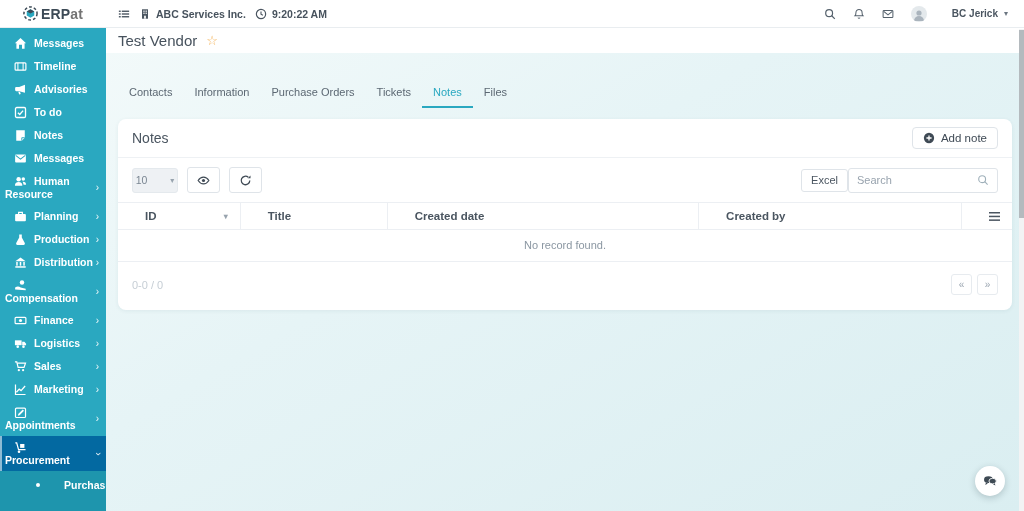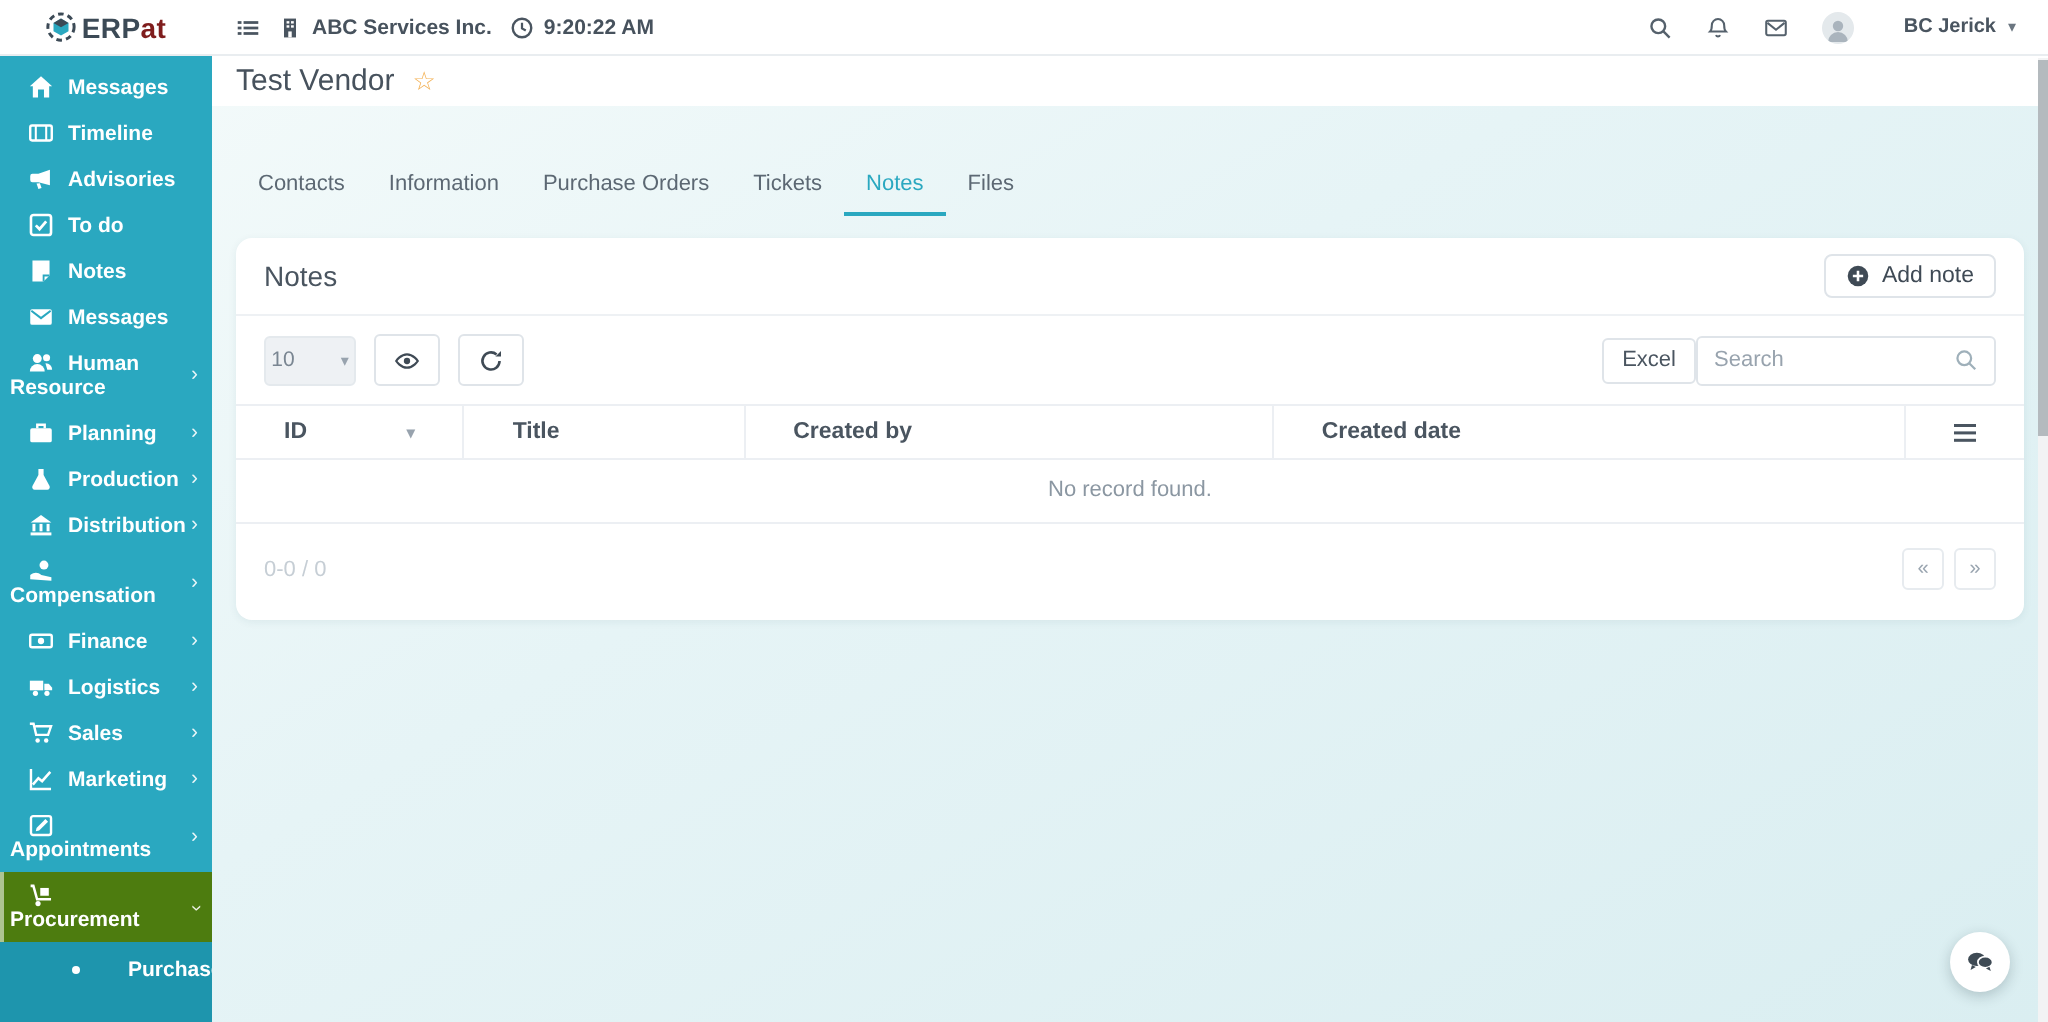--- a/index.html
+++ b/index.html
@@ -4,42 +4,42 @@
 <style>
   * { box-sizing: border-box; margin: 0; padding: 0; }
   html,body { width:1024px; height:511px; overflow:hidden; }
   body { font-family:"Liberation Sans", sans-serif; background:#fff; position:relative; }
 
   
   .topbar { height:28px; background:#fff; border-bottom:1px solid #e9edf0; display:flex; align-items:center; position:relative; z-index:5; }
   .logo-area { flex:0 0 106px; width:106px; height:100%; display:flex; align-items:center; justify-content:center; gap:3px; }
   .logo-mark { width:15px; height:15px; }
   .logo-text { font-size:14px; font-weight:bold; color:#3c4a56; letter-spacing:.2px; }
-  .logo-text .accent { color:#7f1d1d; }
+  .logo-text .accent { color:#737373; }
   .topbar-left { display:flex; align-items:center; gap:9px; padding-left:12px; }
   .tb-item { display:flex; align-items:center; gap:5px; font-size:10.5px; font-weight:bold; color:#47525d; }
   .tb-icon { width:12px; height:12px; color:#4a5560; display:block; }
   .topbar-right { margin-left:auto; display:flex; align-items:center; gap:17px; padding-right:16px; }
   .tb-right-icon { width:12px; height:12px; color:#55616c; display:block; cursor:pointer; }
   .user-chip { display:flex; align-items:center; gap:6px; cursor:pointer; }
   .avatar { width:16px; height:16px; border-radius:50%; background:#e4e9ec; overflow:hidden; display:flex; align-items:flex-end; justify-content:center; }
   .user-name { font-size:10px; color:#4a5560; font-weight:bold;padding-left:19px; }
   .user-caret { font-size:8px; color:#6b7681; }
 
   
   .shell { display:flex; height:483px; }
 
   
   .sidebar { flex:0 0 106px; width:106px; background:#2aa8c0; color:#fff; padding-top:4px; display:flex; flex-direction:column; font-size:10.5px; }
   .nav-item { display:block; position:relative; padding:5px 8px 5px 5px; line-height:12px; font-weight:bold; color:#fff; cursor:pointer; }
   .nav-icon { display:inline-block; width:13px; height:13px; margin:0 7px 0 9px; vertical-align:-3px; }
   .nav-icon svg { width:13px; height:13px; display:block; }
   .nav-chev { position:absolute; right:7px; top:50%; margin-top:-6px; font-size:10px; line-height:12px; opacity:.9; font-weight:normal; }
   .nav-chev.down { transform:rotate(90deg); }
-  .nav-item.active { background:#4d7c0f; box-shadow: inset 2px 0 0 rgba(255,255,255,.55); }
+  .nav-item.active { background:#0369a1; box-shadow: inset 2px 0 0 rgba(255,255,255,.55); }
   .submenu { background:#1e95ad; flex:1; padding-top:3px; }
   .submenu-item { display:flex; align-items:center; height:22px; padding-left:36px; font-weight:bold; color:#fff; cursor:pointer; }
   .bullet { width:4px; height:4px; border-radius:50%; background:#fff; margin-right:24px; flex:0 0 4px; }
 
   
   .main { flex:1; position:relative; display:flex; flex-direction:column;
           background:linear-gradient(150deg,#f3fafa 0%,#e6f4f6 40%,#daeef1 100%); overflow:hidden; }
   .title-band { background:#fff; height:25px; display:flex; align-items:center; gap:9px; padding-left:12px; }
   .page-title { font-size:15px; color:#47525d; }
   .fav-star { font-size:13px; color:#f3b257; cursor:pointer; line-height:1; }
@@ -61,21 +61,21 @@
   .tool-btn { width:33px; height:26px; background:#fff; border:1px solid #dfe4e9; border-radius:3px; display:flex; align-items:center; justify-content:center; cursor:pointer; color:#3f4a55; }
   .tool-btn svg { width:13px; height:13px; display:block; }
   .toolbar-right { margin-left:auto; display:flex; align-items:center; }
   .excel-btn { background:#fff; border:1px solid #dfe4e9; border-radius:3px; padding:3px 9px; font-size:11px; color:#4a5560; cursor:pointer; font-family:inherit; height:23px; }
   .search-box { display:flex; align-items:center; width:150px; height:25px; border:1px solid #dfe4e9; border-radius:3px; background:#fff; padding:0 8px; }
   .search-box input { flex:1; border:none; outline:none; font-size:11px; color:#4a5560; font-family:inherit; min-width:0; background:transparent; }
   .search-box input::placeholder { color:#98a3ae; }
   .search-box svg { width:12px; height:12px; color:#9fb0ba; flex:0 0 12px; }
 
   .thead { display:flex; border-top:1px solid #eceff3; border-bottom:1px solid #eceff3; }
-  .th { display:flex; align-items:center; padding:7px 24px; font-size:11.5px; font-weight:bold; color:#4a5560; border-right:1px solid #eceff3; cursor:pointer; }
+  .th { display:flex; align-items:center; padding:7px 12px; font-size:11.5px; font-weight:bold; color:#4a5560; border-right:1px solid #eceff3; cursor:pointer;margin-left:15px; }
   .col-id { width:117px; justify-content:space-between; }
   .col-title { width:144px; }
   .col-createdby { width:273px; }
   .col-createddate { width:327px; }
   .col-menu { flex:1; border-right:none; display:flex; align-items:center; justify-content:center; cursor:pointer; }
   .sort-caret { font-size:8px; color:#98a3ae; }
   .menu-icon { width:11px; height:9px; color:#4a5560; display:block; }
   .empty-row { text-align:center; font-size:11px; color:#8b97a2; padding:9px 0 10px; border-bottom:1px solid #eceff3; }
 
   .card-footer { display:flex; align-items:center; padding:12px 14px 15px; }
@@ -344,22 +344,22 @@
           </div>
         </div>
 
         <div class="table">
           <div class="thead">
             <div class="th col-id">
               <span>ID</span>
               <span class="sort-caret">▾</span>
             </div>
             <div class="th col-title">Title</div>
+            <div class="th col-createddate">Created date</div>
             <div class="th col-createdby">Created by</div>
-            <div class="th col-createddate">Created date</div>
             <div class="th col-menu">
               <svg class="menu-icon" viewBox="0 0 11 9">
                   <rect width="11" height="1.5" fill="currentColor"></rect>
                   <rect y="3.7" width="11" height="1.5" fill="currentColor"></rect>
                   <rect y="7.4" width="11" height="1.5" fill="currentColor"></rect>
                 </svg>
             </div>
           </div>
           <div class="empty-row">No record found.</div>
         </div>

